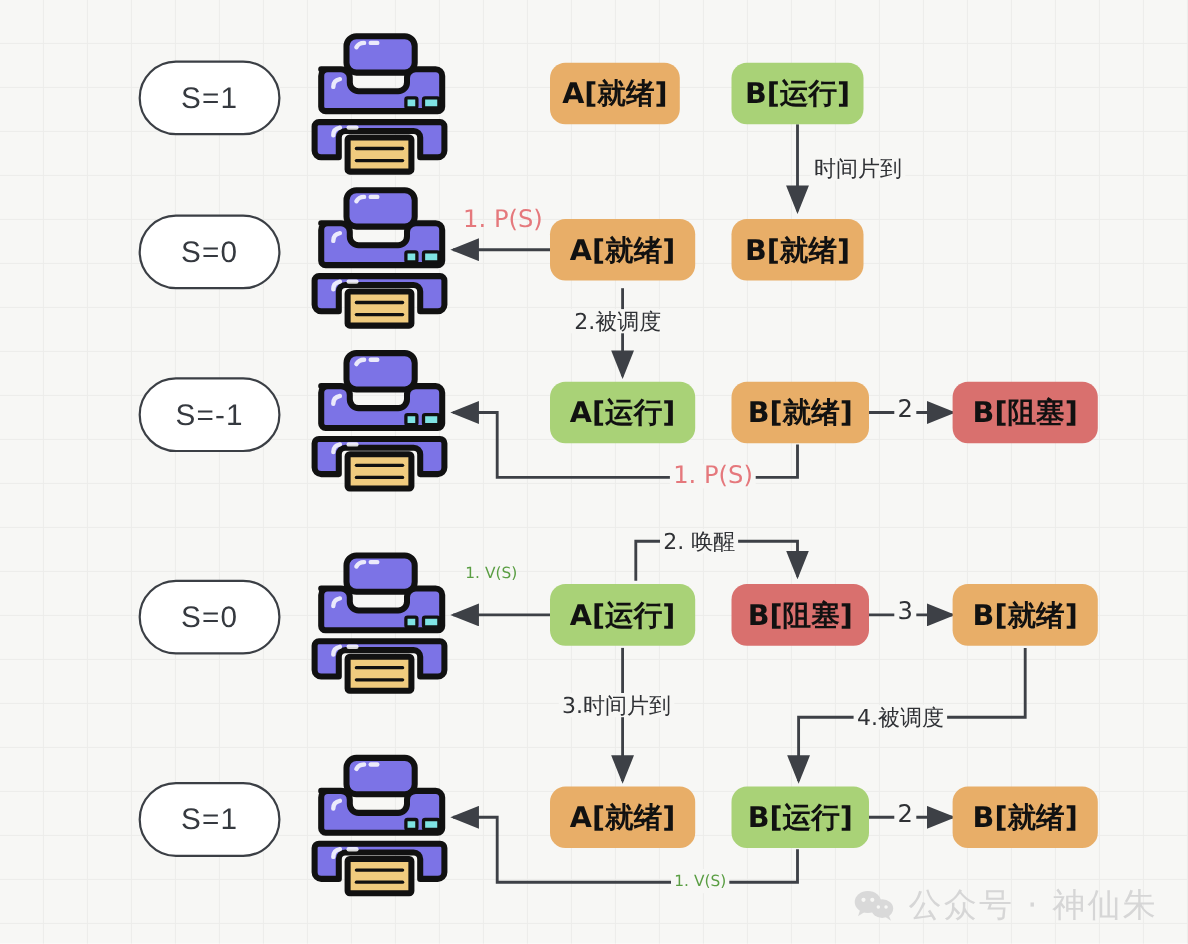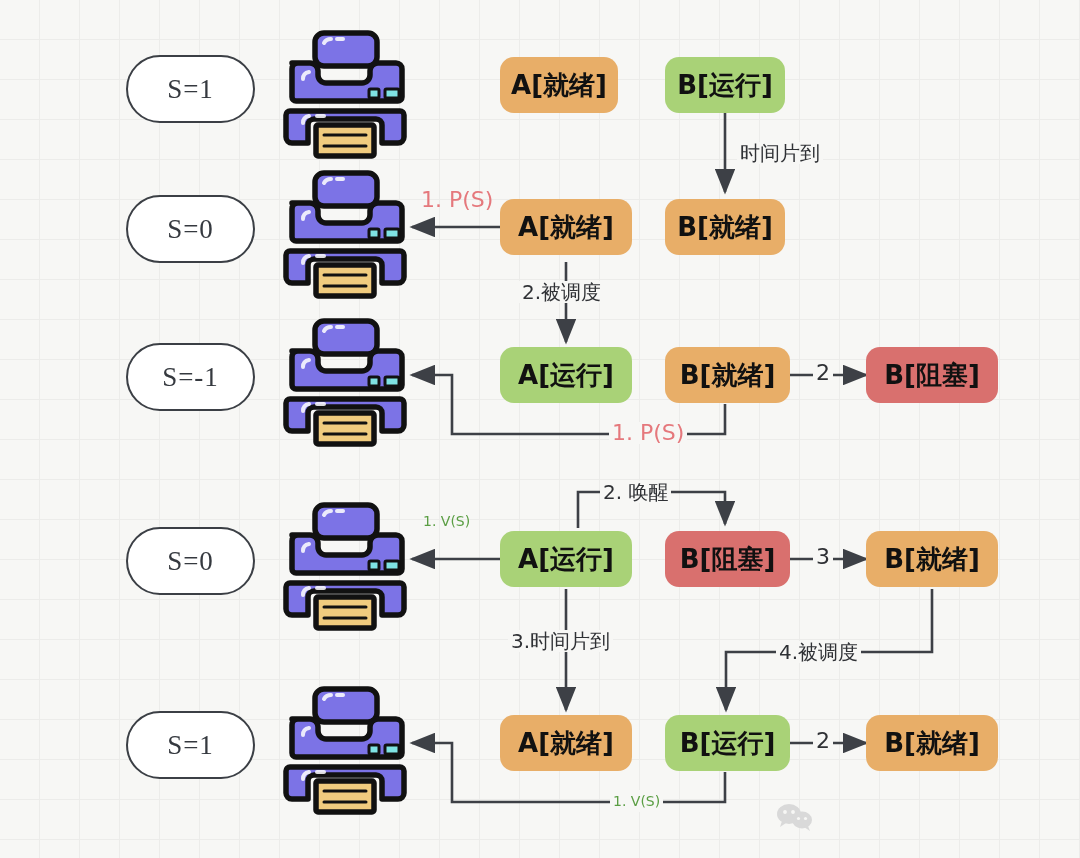--- a/index.html
+++ b/index.html
@@ -27,21 +27,21 @@
   
   .s-pill {
     position: absolute;
     width: 125px; height: 64px;
     border: 2.5px solid #3b3f45;
     border-radius: 34px;
     background: #ffffff;
     display: flex; align-items: center; justify-content: center;
     font-size: 27px; color: #35393f;
     letter-spacing: 1px;
-    font-family: Liberation Serif, serif;
+    font-family: Liberation Sans, sans-serif;
   }
 
   
   .state {
     position: absolute;
     height: 56px;
     border-radius: 14px;
     display: flex; align-items: center; justify-content: center;
     font-size: 26px;
     font-weight: bold;
@@ -344,15 +344,16 @@
     <svg width="38" height="30" viewBox="0 0 38 30">
       <ellipse cx="13" cy="11" rx="12" ry="10" fill="#d9d9d9"></ellipse>
       <path d="M6,18 L4,24 L10,20 z" fill="#d9d9d9"></path>
       <circle cx="9" cy="9" r="1.9" fill="#f7f7f5"></circle>
       <circle cx="17" cy="9" r="1.9" fill="#f7f7f5"></circle>
       <ellipse cx="26" cy="17" rx="10" ry="8.5" fill="#d9d9d9"></ellipse>
       <path d="M32,23 L34,28 L28,24 z" fill="#d9d9d9"></path>
       <circle cx="22.5" cy="15.5" r="1.6" fill="#f7f7f5"></circle>
       <circle cx="29.5" cy="15.5" r="1.6" fill="#f7f7f5"></circle>
     </svg>
+    <span>公众号 · 神仙朱</span>
   </div>
 
 </div>
 
 </body></html>

